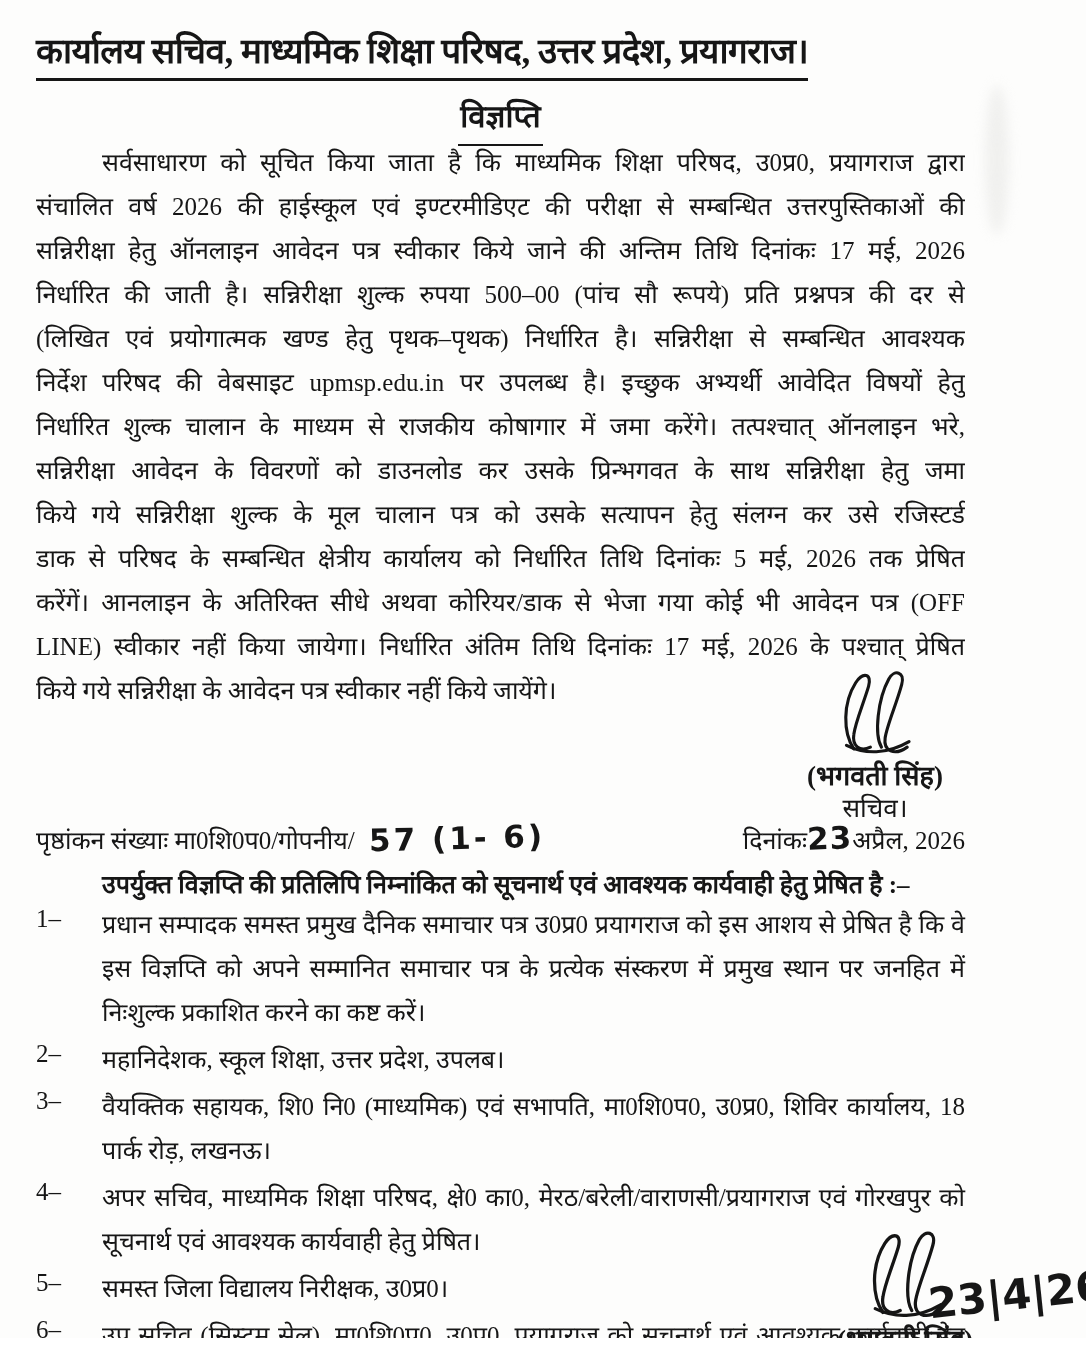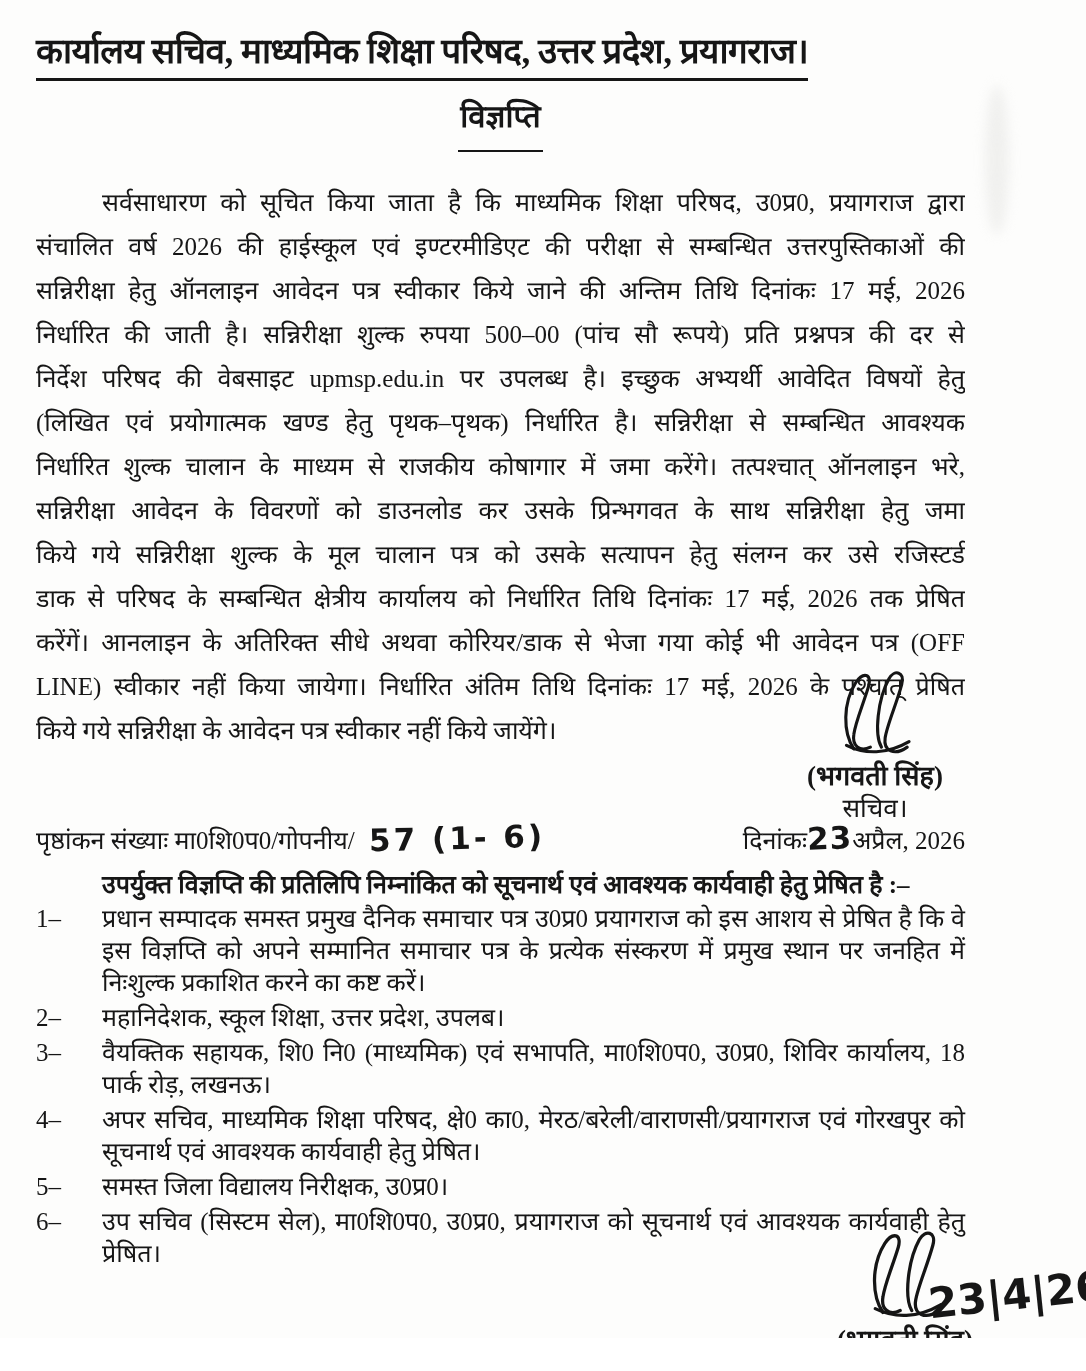--- a/index.html
+++ b/index.html
@@ -24,32 +24,32 @@
     font-size:35px; font-weight:bold; white-space:nowrap;
   }
   .title span {
     border-bottom:3px solid #161616; padding-bottom:7px; letter-spacing:-0.5px;
   }
 
   .heading {
     position:absolute; left:36px; top:94px; width:929px; text-align:center;
     font-size:31px; font-weight:bold;
   }
-  .heading span { border-bottom:2.5px solid #161616; padding:0 2px 16px 2px; }
+  .heading span { border-bottom:2.5px solid #161616; padding:0 2px 8px 2px;font-family:Liberation Mono, monospace; }
 
   .body-text {
     position:absolute; left:36px; top:141px; width:929px;
     font-size:25px;
   }
   .body-text .jline {
     line-height:44px; height:44px;
     text-align:justify; text-align-last:justify;
     white-space:normal; overflow:hidden;
   }
-  .body-text .jline:first-of-type { text-indent:66px;margin-top:40px; }
+  .body-text .jline:first-of-type { text-indent:66px; }
   .body-text .jline:last-of-type { text-align-last:left; }
 
   .sig { text-align:center; }
   .sig svg { display:block; margin:0 auto; }
   .sig .sig-name { font-size:27px; font-weight:600; line-height:33px; white-space:nowrap; }
   .sig .sig-desg { font-size:26px; line-height:32px; }
 
   .sig1 { position:absolute; left:775px; top:668px; width:200px; }
 
   .endorse {
@@ -66,21 +66,21 @@
 
   .copyline {
     position:absolute; left:36px; top:866px; width:929px;
     font-size:25px; text-indent:66px;font-weight:bold;
   }
 
   .dist-list { position:absolute; left:36px; top:903px; width:929px; font-size:25px; }
   .dist-item { display:flex; margin-bottom:3px; }
   .dist-item .num { flex:0 0 66px; line-height:32px; }
   .dist-item .txt {
-    flex:1; line-height:32px;
+    flex:1; line-height:44px;
     text-align:justify; text-align-last:left;
   }
 
   .sig2 { position:absolute; left:800px; top:1228px; width:210px; }
   .sig2 .hw-date {
     position:absolute; left:128px; top:42px;
     font-size:42px; font-weight:600; white-space:nowrap;
     font-family:"DejaVu Sans",sans-serif;
     transform:rotate(-6deg);
   }
@@ -103,31 +103,31 @@
   <div class="body-text">
 
       <div class="jline">सर्वसाधारण को सूचित किया जाता है कि माध्यमिक शिक्षा परिषद, उ0प्र0, प्रयागराज द्वारा</div>
 
       <div class="jline">संचालित वर्ष 2026 की हाईस्कूल एवं इण्टरमीडिएट की परीक्षा से सम्बन्धित उत्तरपुस्तिकाओं की</div>
 
       <div class="jline">सन्निरीक्षा हेतु ऑनलाइन आवेदन पत्र स्वीकार किये जाने की अन्तिम तिथि दिनांकः 17 मई, 2026</div>
 
       <div class="jline">निर्धारित की जाती है। सन्निरीक्षा शुल्क रुपया 500–00 (पांच सौ रूपये) प्रति प्रश्नपत्र की दर से</div>
 
+      <div class="jline">(लिखित एवं प्रयोगात्मक खण्ड हेतु पृथक–पृथक) निर्धारित है। सन्निरीक्षा से सम्बन्धित आवश्यक</div>
+
       <div class="jline">निर्देश परिषद की वेबसाइट upmsp.edu.in पर उपलब्ध है। इच्छुक अभ्यर्थी आवेदित विषयों हेतु</div>
-
-      <div class="jline">(लिखित एवं प्रयोगात्मक खण्ड हेतु पृथक–पृथक) निर्धारित है। सन्निरीक्षा से सम्बन्धित आवश्यक</div>
 
       <div class="jline">निर्धारित शुल्क चालान के माध्यम से राजकीय कोषागार में जमा करेंगे। तत्पश्चात् ऑनलाइन भरे,</div>
 
       <div class="jline">सन्निरीक्षा आवेदन के विवरणों को डाउनलोड कर उसके प्रिन्भगवत के साथ सन्निरीक्षा हेतु जमा</div>
 
       <div class="jline">किये गये सन्निरीक्षा शुल्क के मूल चालान पत्र को उसके सत्यापन हेतु संलग्न कर उसे रजिस्टर्ड</div>
 
-      <div class="jline">डाक से परिषद के सम्बन्धित क्षेत्रीय कार्यालय को निर्धारित तिथि दिनांकः 17 मई, 2026 तक प्रेषित</div>
+      <div class="jline">डाक से परिषद के सम्बन्धित क्षेत्रीय कार्यालय को निर्धारित तिथि दिनांकः 5 मई, 2026 तक प्रेषित</div>
 
       <div class="jline">करेंगें। आनलाइन के अतिरिक्त सीधे अथवा कोरियर/डाक से भेजा गया कोई भी आवेदन पत्र (OFF</div>
 
       <div class="jline">LINE) स्वीकार नहीं किया जायेगा। निर्धारित अंतिम तिथि दिनांकः 17 मई, 2026 के पश्चात् प्रेषित</div>
 
       <div class="jline">किये गये सन्निरीक्षा के आवेदन पत्र स्वीकार नहीं किये जायेंगे।</div>
     </div>
 
   <div class="sig sig1">
     <svg viewBox="0 0 90 100" width="84" height="92" fill="none" stroke="#151515" stroke-width="3.4" stroke-linecap="round">

